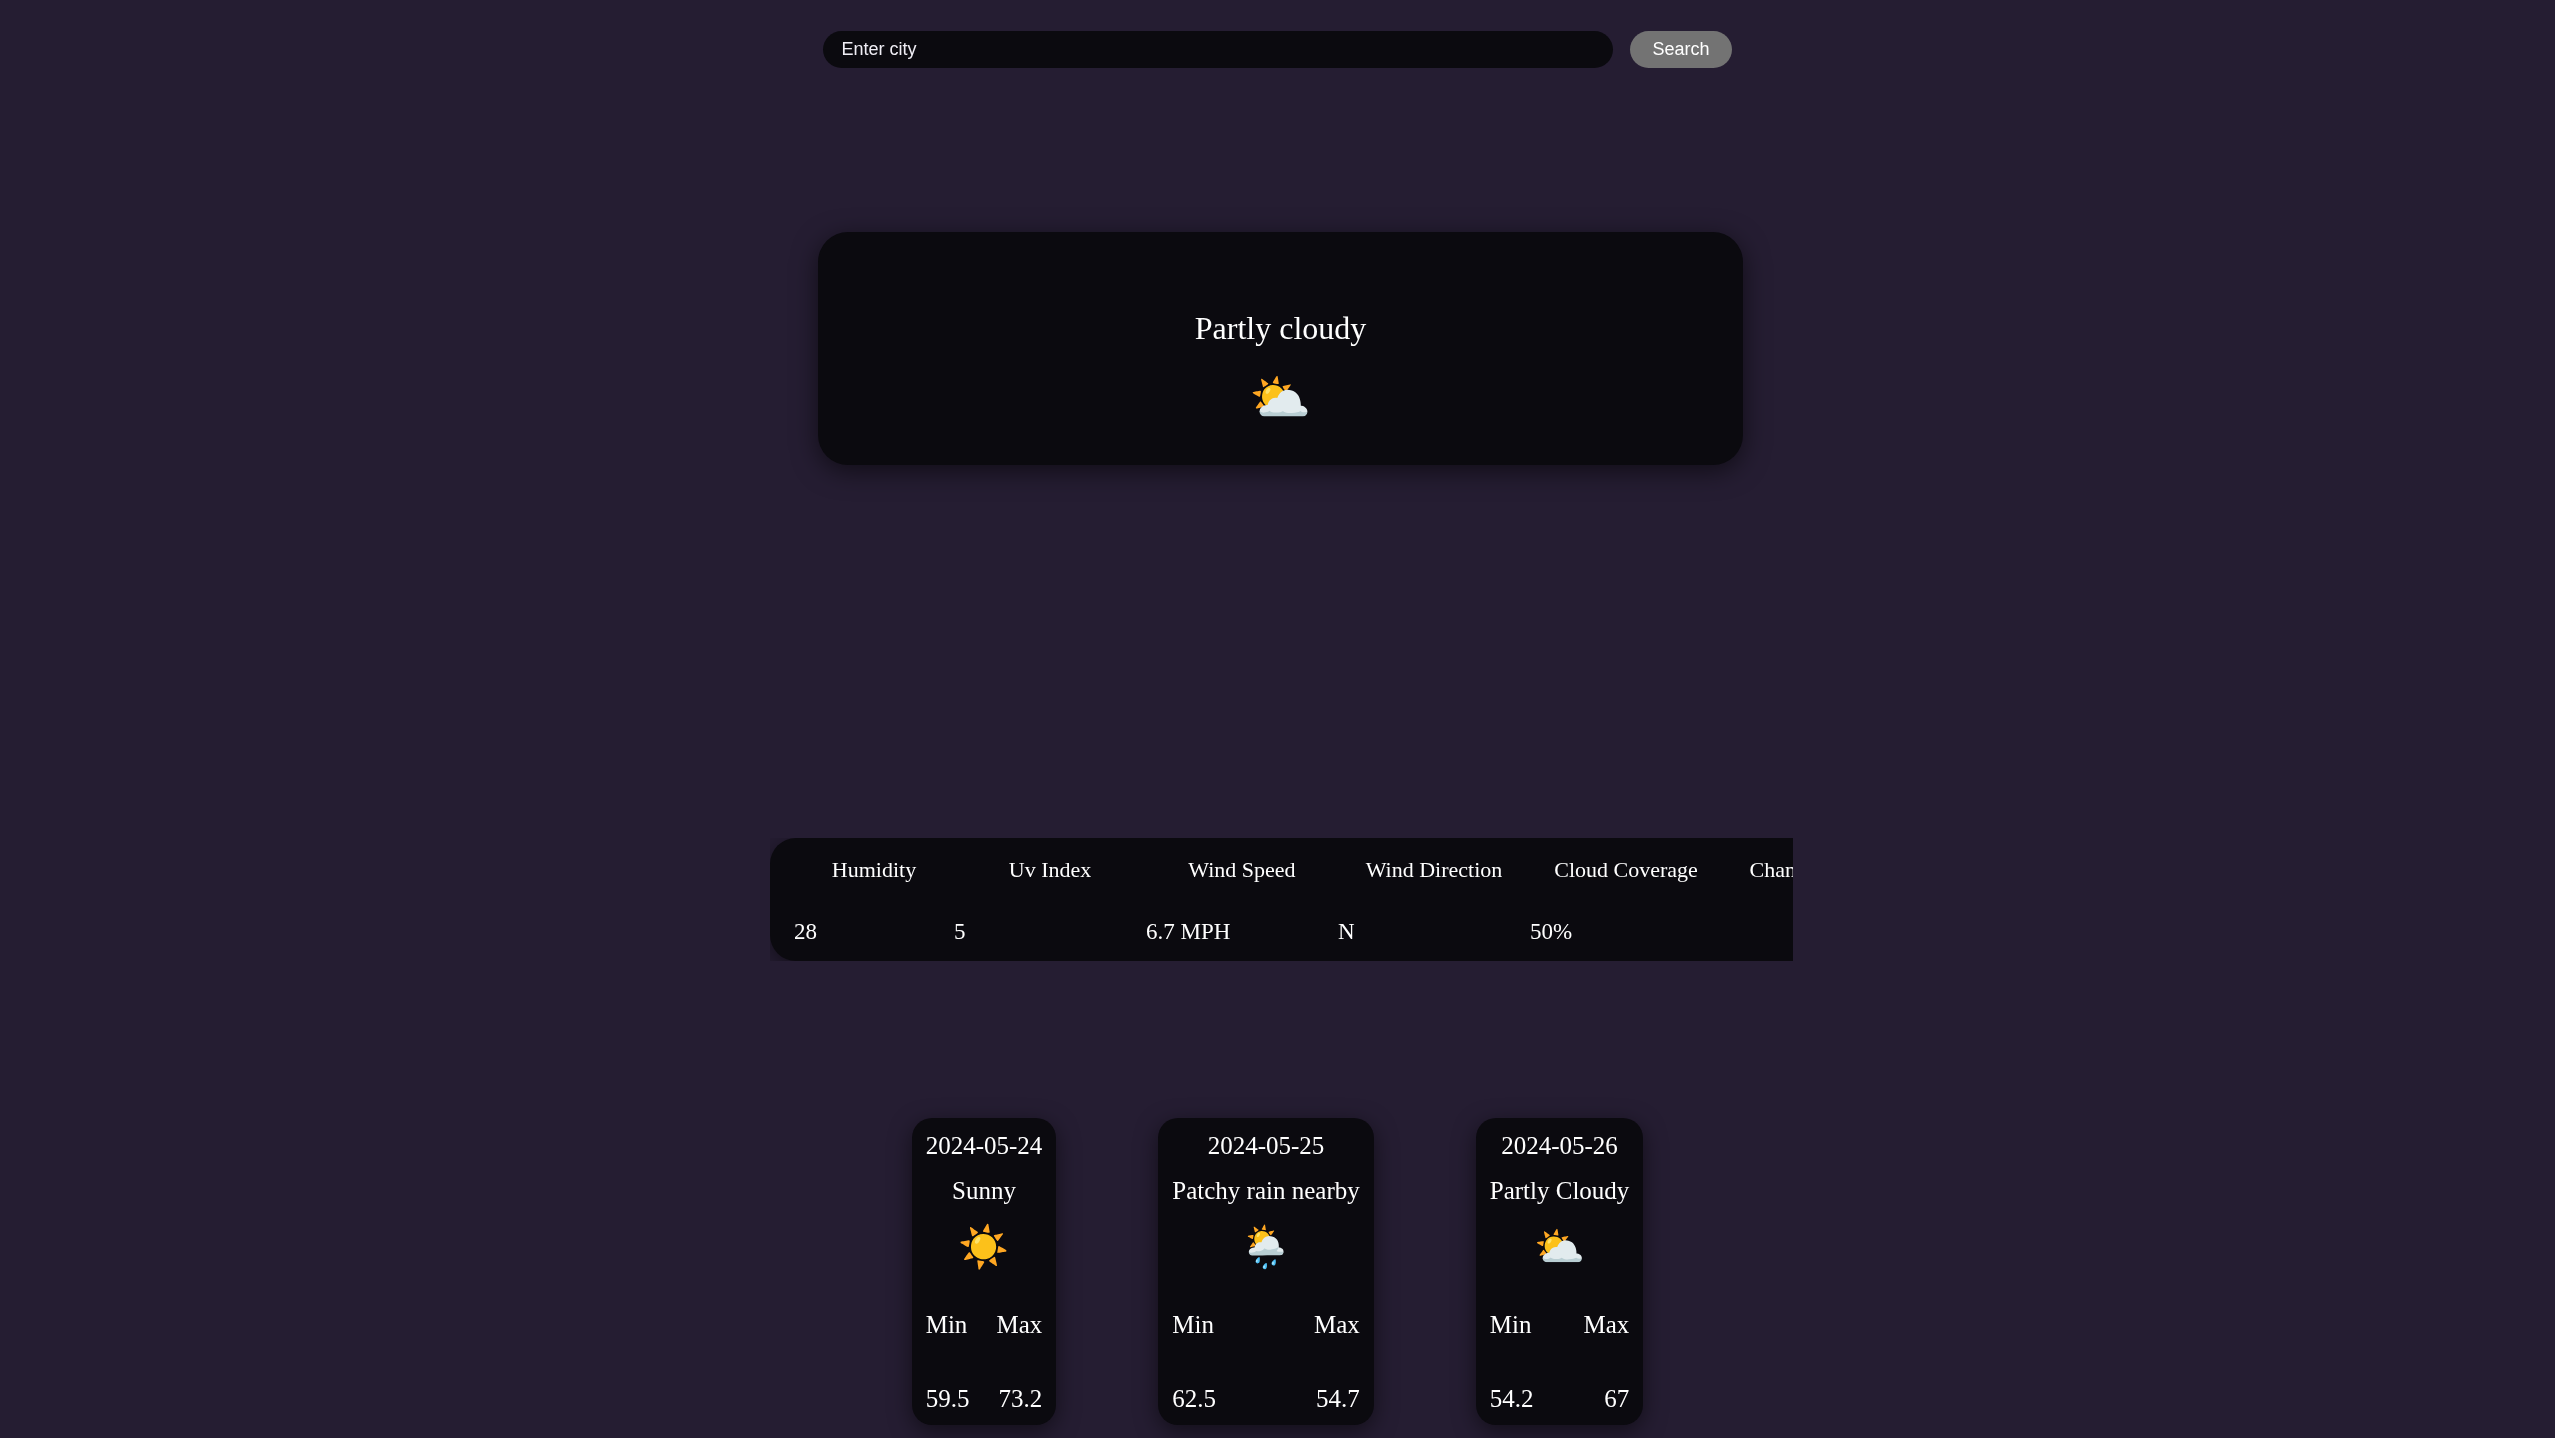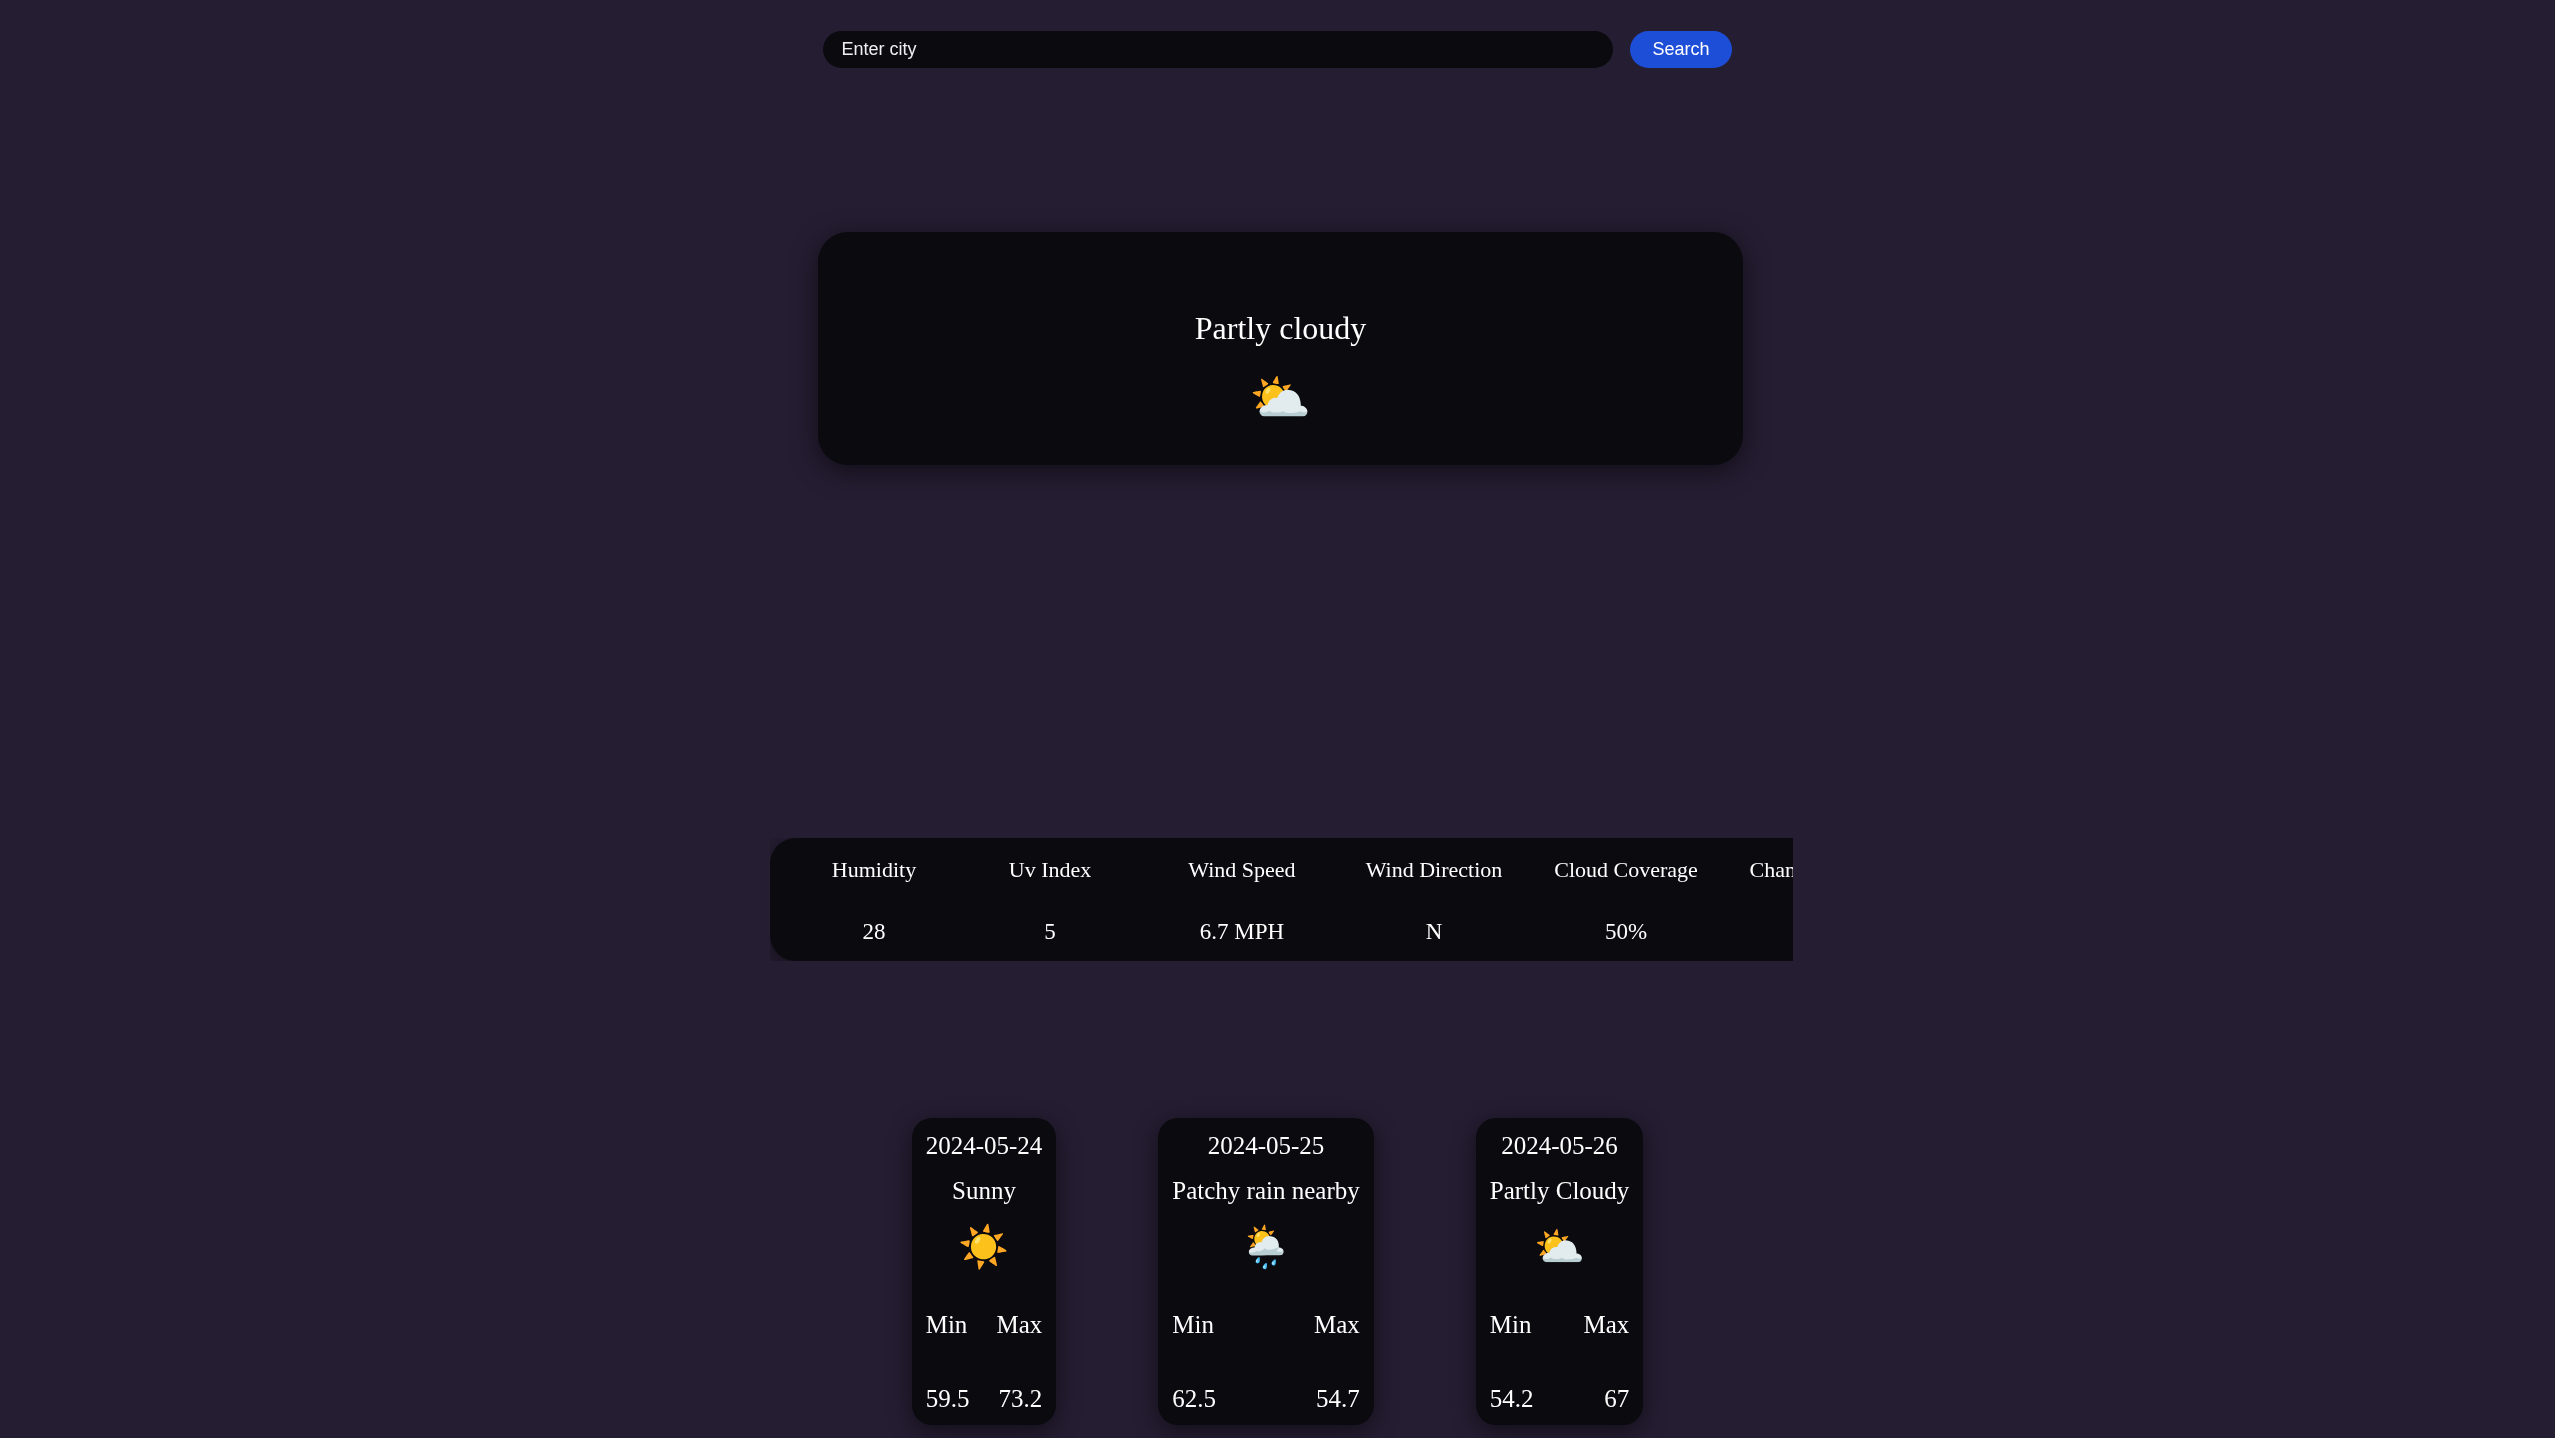--- a/index.html
+++ b/index.html
@@ -22,21 +22,21 @@
     border:none; border-radius:19px;
     color:#ffffff;
     font-family:"Liberation Sans", sans-serif;
     font-size:18px;
     padding:0 18px;
     outline:none;
   }
   .search-input::placeholder { color:#f0eef5; opacity:1; }
   .search-btn {
     height:37px; padding:0 22px;
-    background:#1d4ed8;
+    background:#737373;
     border:none; border-radius:19px;
     color:#ffffff;
     font-family:"Liberation Sans", sans-serif;
     font-size:18px;
     cursor:pointer;
   }
 
   
   .current-card {
     position:absolute; left:818px; top:232px;
@@ -65,21 +65,21 @@
     width:1290px; height:123px;
     background:#0b0a0f;
     border-radius:26px;
     box-shadow:0 6px 22px rgba(0,0,0,.5);
     display:flex;
     padding:18px 24px 14px;
   }
   .stat-col {
     flex:0 0 auto;
     display:flex; flex-direction:column;
-    align-items:center; justify-content:flex-start;
+    justify-content:flex-start;
     color:#ffffff;
   }
   .stat-col.c0 { width:160px; }
   .stat-col.c1 { width:192px; }
   .stat-col.c2 { width:192px; }
   .stat-col.c3 { width:192px; }
   .stat-col.c4 { width:192px; }
   .stat-col.c5 { width:192px; }
   .stat-label { font-size:22px; line-height:1.26; text-align:center; }
   .stat-value { font-size:23px; margin-top:auto; padding-bottom:2px; }

